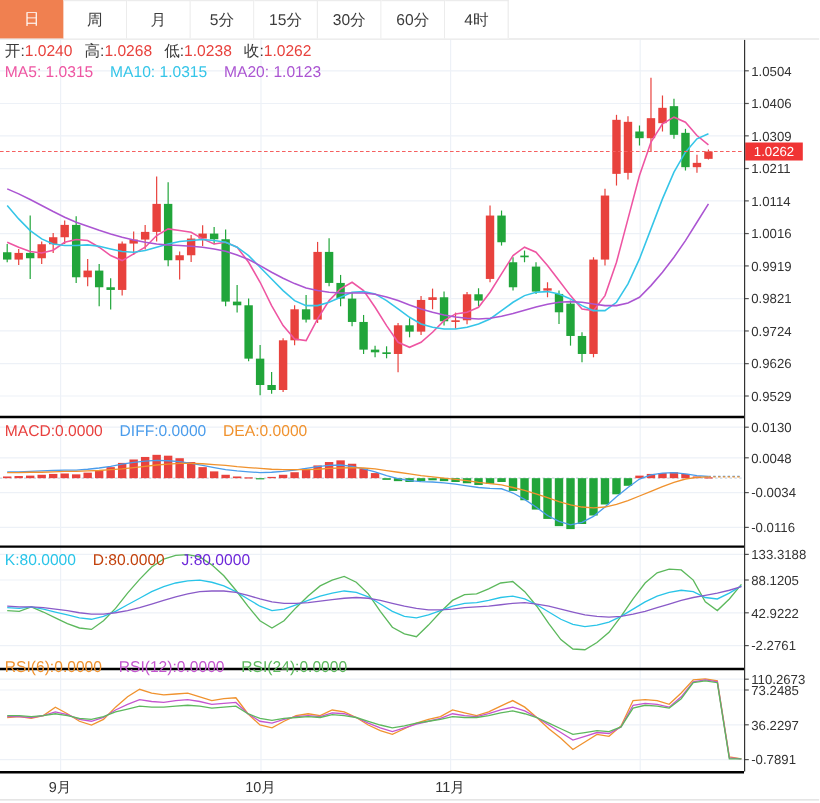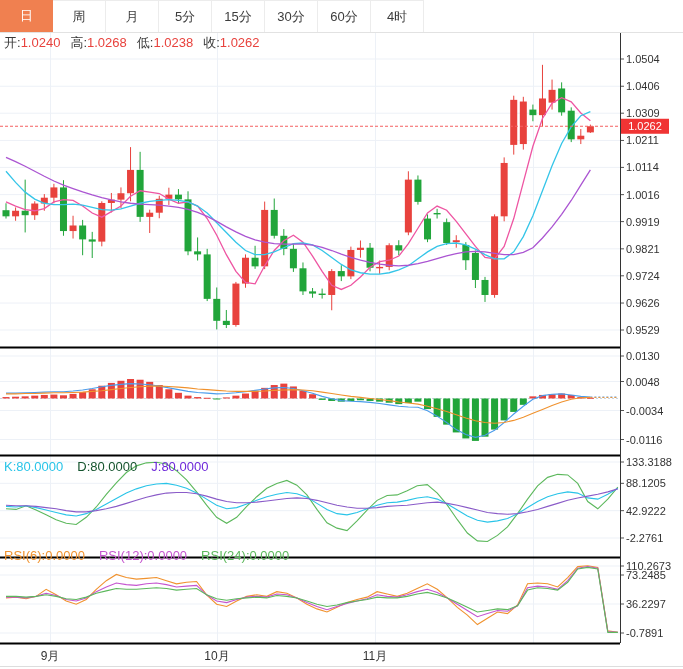--- a/index.html
+++ b/index.html
@@ -313,15 +313,17 @@
       <line x1="0" y1="455.5" x2="620" y2="455.5" stroke="#000" stroke-width="2"></line>
       <line x1="0" y1="557.5" x2="620" y2="557.5" stroke="#000" stroke-width="2"></line>
       <line x1="0" y1="643.5" x2="620" y2="643.5" stroke="#000" stroke-width="2"></line>
       <line x1="620.5" y1="33" x2="620.5" y2="643" stroke="#333" stroke-width="1"></line>
       <line x1="0" y1="666.5" x2="683" y2="666.5" stroke="#dddddd" stroke-width="1"></line>
       <text x="50" y="660" font-size="12" fill="#333" text-anchor="middle">9月</text>
       <text x="217" y="660" font-size="12" fill="#333" text-anchor="middle">10月</text>
       <text x="375" y="660" font-size="12" fill="#333" text-anchor="middle">11月</text>
     </svg>
   <div class="overlay" id="ohlc" style="top:34px"><span class="ol">开:</span><span class="ov" style="color: rgb(232, 66, 61);">1.0240</span><span class="ol">高:</span><span class="ov" style="color: rgb(232, 66, 61);">1.0268</span><span class="ol">低:</span><span class="ov" style="color: rgb(232, 66, 61);">1.0238</span><span class="ol">收:</span><span class="ov" style="color: rgb(232, 66, 61);">1.0262</span></div>
-  <div class="overlay" id="kdjLegend" style="top:459px"><span class="li" style="color: rgb(41, 196, 232); margin-top: 40px;">K:80.0000</span><span class="li" style="color: #14532d;">D:80.0000</span><span class="li" style="color: #6d28d9;">J:80.0000</span></div>
+  <div class="overlay" id="maLegend" style="top:52px"><span class="li" style="color: rgb(238, 85, 162);">MA5: 1.0315</span><span class="li" style="color: rgb(53, 197, 232);">MA10: 1.0315</span><span class="li" style="color: rgb(171, 85, 210);">MA20: 1.0123</span></div>
+  <div class="overlay" id="macdLegend" style="top:351px"><span class="li" style="color: rgb(232, 64, 62);">MACD:0.0000</span><span class="li" style="color: rgb(74, 156, 235);">DIFF:0.0000</span><span class="li" style="color: rgb(240, 146, 46);">DEA:0.0000</span></div>
+  <div class="overlay" id="kdjLegend" style="top:459px"><span class="li" style="color: rgb(41, 196, 232); margin-top: 40px;">K:80.0000</span><span class="li" style="color: #c2410c;">D:80.0000</span><span class="li" style="color: #6d28d9;">J:80.0000</span></div>
   <div class="overlay" id="rsiLegend" style="top:548px"><span class="li" style="color: rgb(240, 146, 46);">RSI(6):0.0000</span><span class="li" style="color: rgb(196, 85, 207);">RSI(12):0.0000</span><span class="li" style="color: rgb(92, 184, 92);">RSI(24):0.0000</span></div>
 </div>
 
 </body></html>

